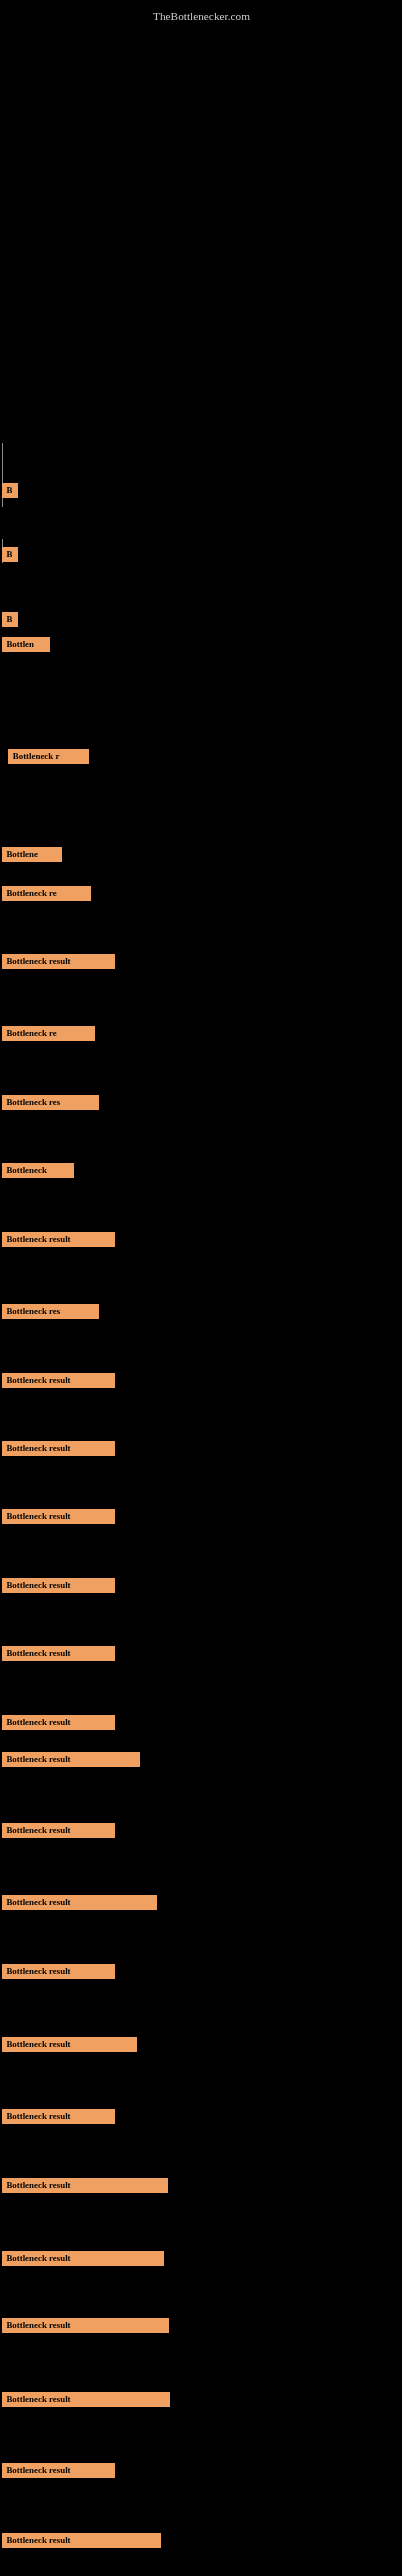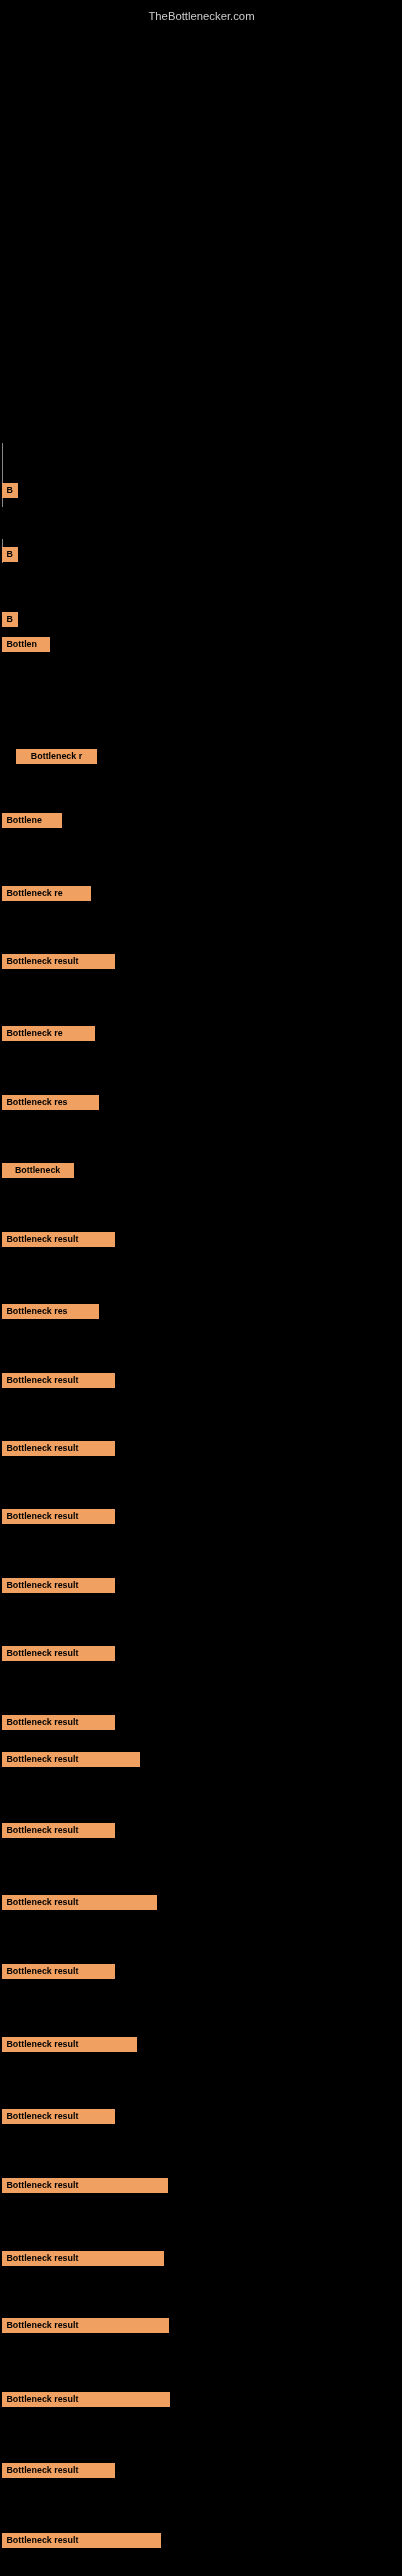--- a/index.html
+++ b/index.html
@@ -1,18 +1,19 @@
 <!DOCTYPE html>
 <html style="font-size:13px"><head>
   <meta charset="utf-8">
   <style>
     * {
       margin: 0;
       padding: 0;
       box-sizing: border-box;
+      font-family: Liberation Serif, serif;
     }
 
     body {
       background-color: #000000;
       width: 403px;
       min-height: 2576px;
       font-family: Arial, sans-serif;
       position: relative;
     }
 
@@ -50,27 +51,27 @@
 
 <div class="site-title">TheBottlenecker.com</div>
 
 <div class="vertical-line" style="top: 443px; height: 64px;"></div>
 <div class="vertical-line" style="top: 539px; height: 24px;"></div>
 
 <div class="bottleneck-badge" style="top: 483px; left: 1.6px; min-width: 16px;">B</div>
 <div class="bottleneck-badge" style="top: 547px; left: 1.6px; min-width: 16px;">B</div>
 <div class="bottleneck-badge" style="top: 612px; left: 1.6px; min-width: 16px;">B</div>
 <div class="bottleneck-badge" style="top: 637px; left: 1.6px; min-width: 48px;">Bottlen</div>
-<div class="bottleneck-badge" style="top: 749px; left: 16px; min-width: 81px; text-align: center;">Bottleneck r</div>
-<div class="bottleneck-badge" style="top: 813px; left: 1.6px; min-width: 60px;">Bottlene</div>
+<div class="bottleneck-badge" style="top: 749px; left: 8px; min-width: 81px;">Bottleneck r</div>
+<div class="bottleneck-badge" style="top: 847px; left: 1.6px; min-width: 60px;">Bottlene</div>
 <div class="bottleneck-badge" style="top: 886px; left: 1.6px; min-width: 89px;">Bottleneck re</div>
 <div class="bottleneck-badge" style="top: 954px; left: 1.6px; min-width: 113px;">Bottleneck result</div>
 <div class="bottleneck-badge" style="top: 1026px; left: 1.6px; min-width: 93px;">Bottleneck re</div>
 <div class="bottleneck-badge" style="top: 1095px; left: 1.6px; min-width: 97px;">Bottleneck res</div>
-<div class="bottleneck-badge" style="top: 1163px; left: 1.6px; min-width: 72px; text-align: center;">Bottleneck</div>
+<div class="bottleneck-badge" style="top: 1163px; left: 1.6px; min-width: 72px;">Bottleneck</div>
 <div class="bottleneck-badge" style="top: 1232px; left: 1.6px; min-width: 113px;">Bottleneck result</div>
 <div class="bottleneck-badge" style="top: 1304px; left: 1.6px; min-width: 97px;">Bottleneck res</div>
 <div class="bottleneck-badge" style="top: 1373px; left: 1.6px; min-width: 113px;">Bottleneck result</div>
 <div class="bottleneck-badge" style="top: 1441px; left: 1.6px; min-width: 113px;">Bottleneck result</div>
 <div class="bottleneck-badge" style="top: 1509px; left: 1.6px; min-width: 113px;">Bottleneck result</div>
 <div class="bottleneck-badge" style="top: 1578px; left: 1.6px; min-width: 113px;">Bottleneck result</div>
 <div class="bottleneck-badge" style="top: 1646px; left: 1.6px; min-width: 113px;">Bottleneck result</div>
 <div class="bottleneck-badge" style="top: 1715px; left: 1.6px; min-width: 113px;">Bottleneck result</div>
 <div class="bottleneck-badge" style="top: 1752px; left: 1.6px; min-width: 138px;">Bottleneck result</div>
 <div class="bottleneck-badge" style="top: 1823px; left: 1.6px; min-width: 113px;">Bottleneck result</div>

